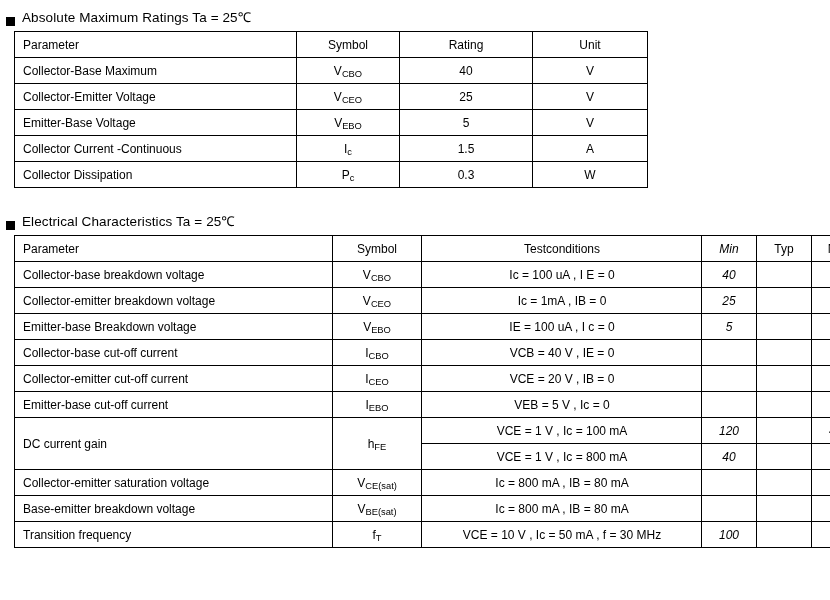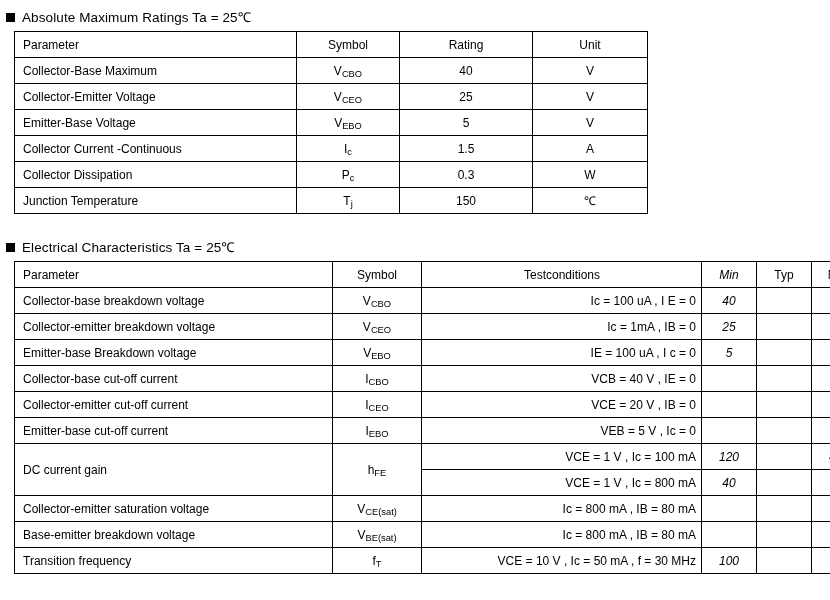--- a/index.html
+++ b/index.html
@@ -16,21 +16,21 @@
   }
   .page {
     position: relative;
     width: 830px;
     height: 600px;
     box-sizing: border-box;
     padding: 4px 0 0 0;
   }
   .section-heading {
     display: flex;
-    align-items: center;
+    align-items: flex-end;
     font-size: 13.5px;
     margin: 4px 0 5px 6px;
     letter-spacing: 0.1px;
   }
   .bullet-square {
     width: 9px;
     height: 9px;
     background: #000;
     display: inline-block;
     margin-right: 7px;
@@ -66,21 +66,21 @@
   
   #ec-table {
     margin-left: 14px;
     width: 802px;
   }
   #ec-table td {
     height: 25px;
   }
   #ec-table .e-param  { width: 304px; text-align: left;  padding-left: 8px; }
   #ec-table .e-symbol { width: 78px;  text-align: center; }
-  #ec-table .e-cond   { width: 268px; text-align: right;  padding-left: 6px; }
+  #ec-table .e-cond   { width: 268px; text-align: center;  padding-left: 6px; }
   #ec-table .e-min    { width: 44px;  text-align: center; font-style: italic; }
   #ec-table .e-typ    { width: 44px;  text-align: center; margin-left: 34px; }
   #ec-table .e-max    { width: 44px;  text-align: center; }
   #ec-table thead td  { text-align: center; }
 
   sub {
     font-size: 0.78em;
     vertical-align: baseline;
     position: relative;
     top: 0.22em;
@@ -129,26 +129,20 @@
         <td class="c-param">Collector Current -Continuous</td>
         <td class="c-symbol"><span class="sym"><span>I</span><sub>c</sub></span></td>
         <td class="c-rating">1.5</td>
         <td class="c-unit">A</td>
       </tr>
       <tr>
         <td class="c-param">Collector Dissipation</td>
         <td class="c-symbol"><span class="sym"><span>P</span><sub>c</sub></span></td>
         <td class="c-rating">0.3</td>
         <td class="c-unit">W</td>
-      </tr>
-      <tr>
-        <td class="c-param">Junction Temperature</td>
-        <td class="c-symbol"><span class="sym"><span>T</span><sub>j</sub></span></td>
-        <td class="c-rating">150</td>
-        <td class="c-unit">℃</td>
       </tr>
     </tbody>
   </table>
 
   <div class="section-heading" style="margin-top:24px;">
     <span class="bullet-square"></span>
     <span>Electrical Characteristics Ta = 25℃</span>
   </div>
 
   <table id="ec-table">

